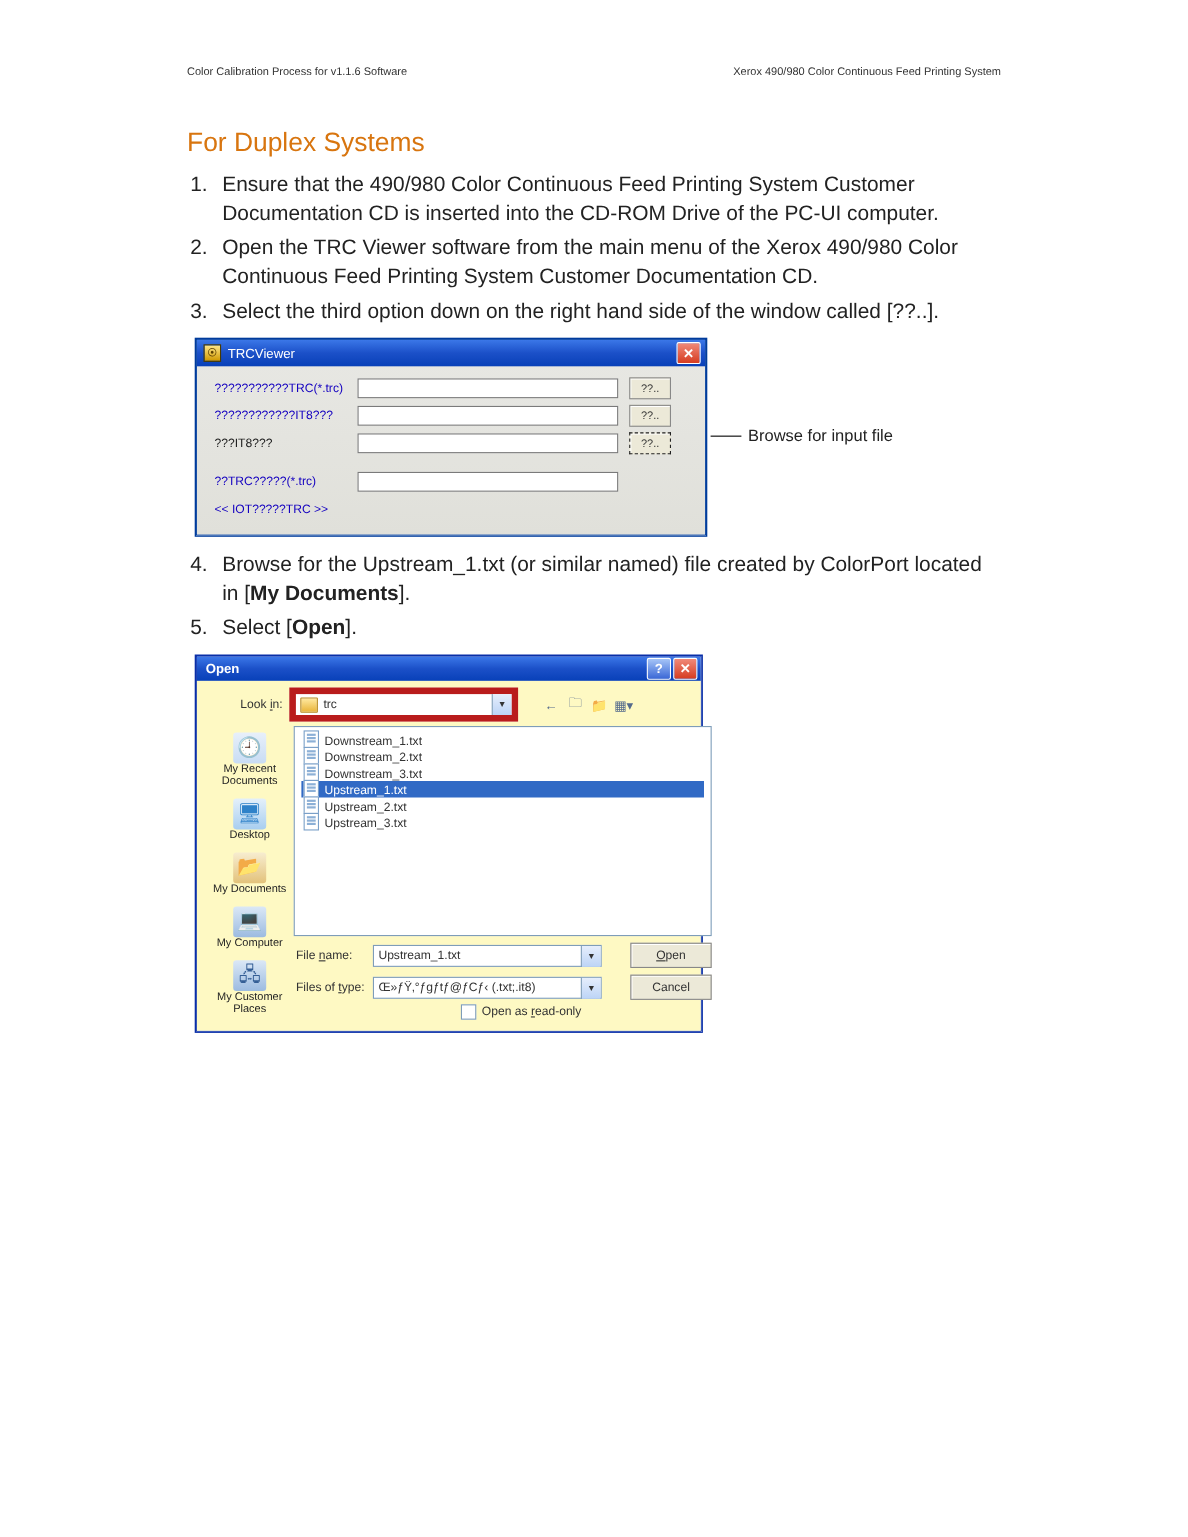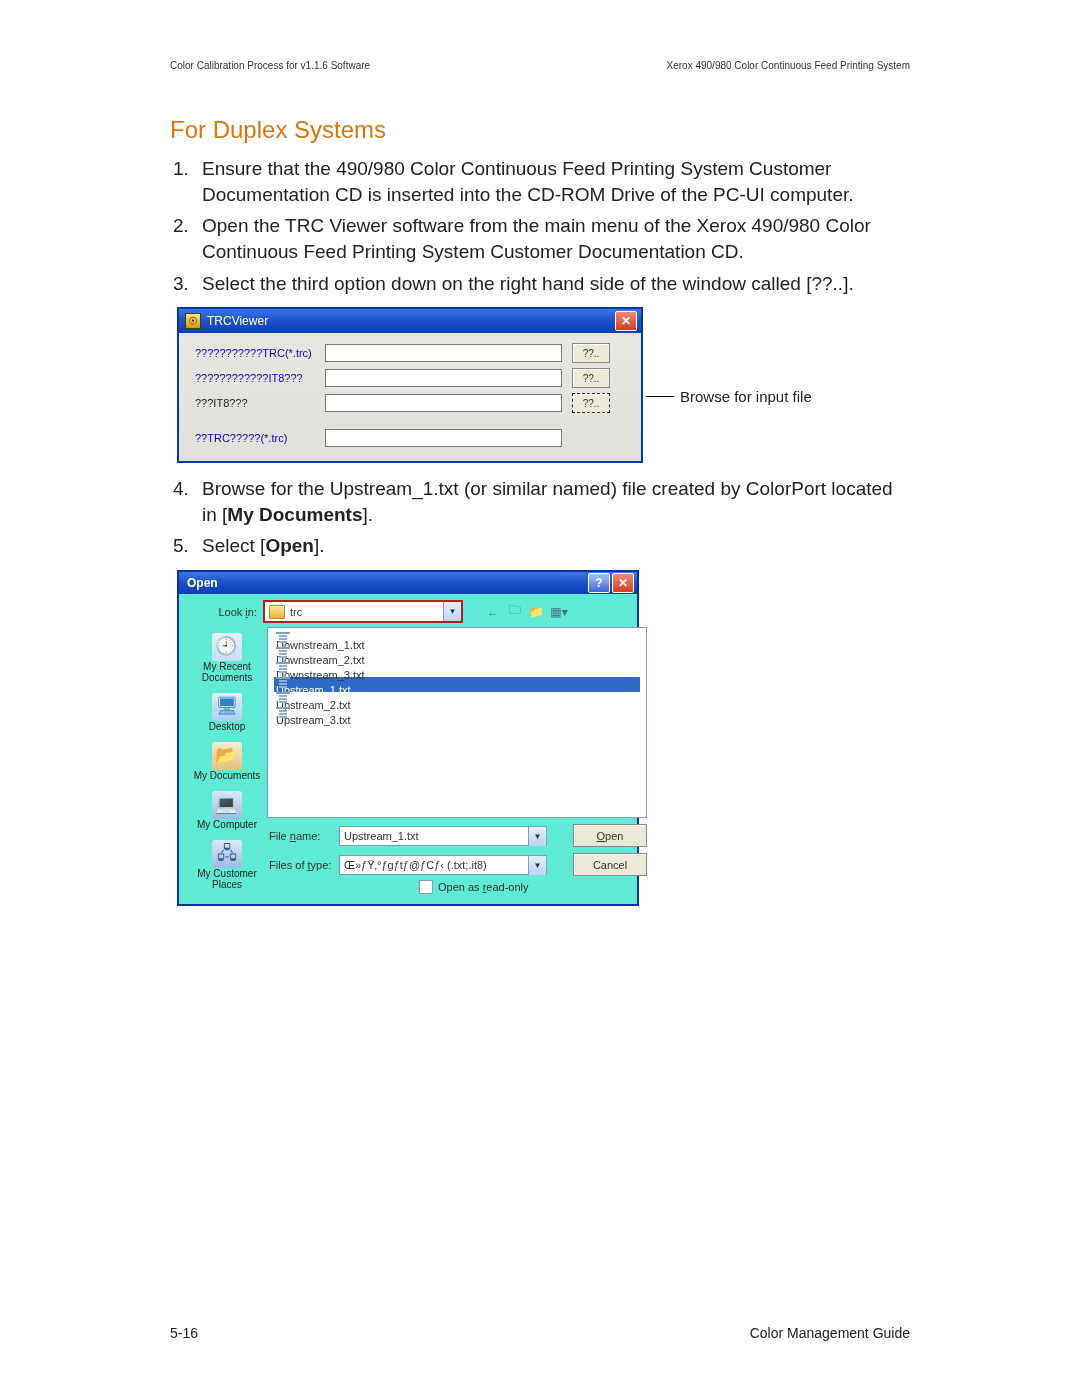--- a/index.html
+++ b/index.html
@@ -151,34 +151,34 @@
   .open-tb-right { display:flex; gap:2px; }
   .open-help {
     width: 20px; height: 18px;
     background: linear-gradient(#a6c5f7,#3a67d6);
     border: 1px solid #fff;
     color:#fff;font-size:12px;font-weight:bold;
     display:flex;align-items:center;justify-content:center;
     border-radius:2px;
   }
   .open-body {
-    background: #5eead4;
+    background: #fef9c3;
     padding: 6px 8px 10px 8px;
   }
   .open-toolbar {
     display:flex;
     align-items:center;
     gap:6px;
     margin-bottom: 4px;
     font-size: 11px;
   }
   .lookin-label { width: 70px; text-align: right; }
   .lookin-select {
     height: 19px;
-    border: 2px solid #b91c1c;
+    border: 6px solid #b91c1c;
     background:#fff;
     display:flex;align-items:center;
     padding: 0 4px;
     gap:5px;
     width: 188px;
     position:relative;
   }
   .folder-icon {
     width:14px;height:12px;
     background: linear-gradient(#ffe9a0,#e9b53a);
@@ -234,24 +234,23 @@
 
   .file-panel {
     flex:1;
     background:#fff;
     border:1px solid #7e9db9;
     height: 206px;
     padding: 4px 6px;
     font-size:11px;
   }
   .file-item {
-    display:flex;align-items:flex-start;gap:5px;
+    display:flex;align-items:flex-end;gap:5px;
     height:15px;
     padding: 0 2px;
-    flex-direction: column;
   }
   .txt-icon {
     width:12px;height:14px;
     border:1px solid #7aa0c8;
     background:#fff;
     position:relative;
   }
   .txt-icon::before{
     content:"";position:absolute;left:2px;top:2px;right:2px;height:2px;background:#8cb0d6;
     box-shadow: 0 3px 0 #8cb0d6, 0 6px 0 #8cb0d6;
@@ -346,20 +345,23 @@
         </div>
         <div class="trc-row">
           <div class="trc-label plain">???IT8???</div>
           <div class="trc-input"></div>
           <div class="trc-btn hl">??..</div>
         </div>
         <div style="height:10px"></div>
         <div class="trc-row">
           <div class="trc-label">??TRC?????(*.trc)</div>
           <div class="trc-input"></div>
+        </div>
+        <div class="trc-row">
+          <div class="trc-label">&lt;&lt; IOT?????TRC &gt;&gt;</div>
         </div>
       </div>
     </div>
     <div class="callout">
       <div class="callout-line"></div>
       <div class="callout-text">Browse for input file</div>
     </div>
   </div>
 
   <ol start="4">
@@ -467,17 +469,13 @@
           </div>
           <div class="readonly">
             <div class="cb"></div>
             <span>Open as <span class="under">r</span>ead-only</span>
           </div>
         </div>
       </div>
     </div>
   </div>
 
-  <div class="footer">
-    <div>5-16</div>
-    <div>Color Management Guide</div>
-  </div>
 </div>
 
 </body></html>

